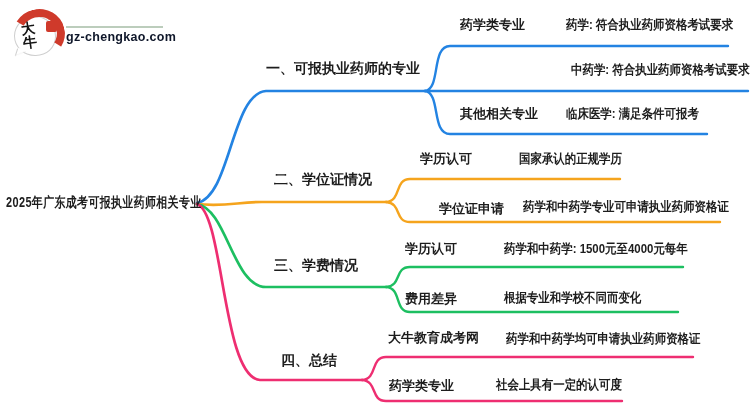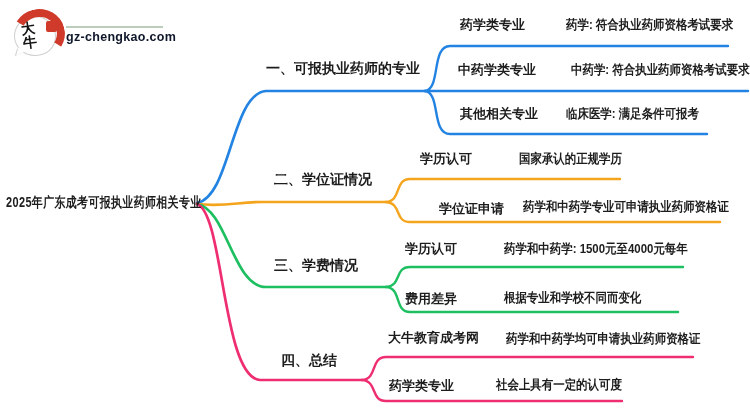--- a/index.html
+++ b/index.html
@@ -70,21 +70,20 @@
       <div class="logo-div"></div>
       <span class="logo-domain">gz-chengkao.com</span>
     </div>
   </div>
 
   <div class="node root" style="left:6px;top:194px;">2025年广东成考可报执业药师相关专业</div>
 
   <div class="node bl" style="left:266px;top:60px;">一、可报执业药师的专业</div>
   <div class="node t" style="left:460px;top:16px;">药学类专业</div>
   <div class="node d" style="left:566px;top:16px;">药学: 符合执业药师资格考试要求</div>
-  <div class="node t" style="left:458px;top:61px;">中药学类专业</div>
   <div class="node d" style="left:571px;top:61px;">中药学: 符合执业药师资格考试要求</div>
   <div class="node t" style="left:460px;top:105px;">其他相关专业</div>
   <div class="node d" style="left:566px;top:105px;">临床医学: 满足条件可报考</div>
 
   <div class="node bl" style="left:274px;top:171px;">二、学位证情况</div>
   <div class="node t" style="left:420px;top:150px;">学历认可</div>
   <div class="node d" style="left:519px;top:150px;">国家承认的正规学历</div>
   <div class="node t" style="left:407px;top:200px;margin-left:32px;">学位证申请</div>
   <div class="node d" style="left:523px;top:198px;">药学和中药学专业可申请执业药师资格证</div>
 

